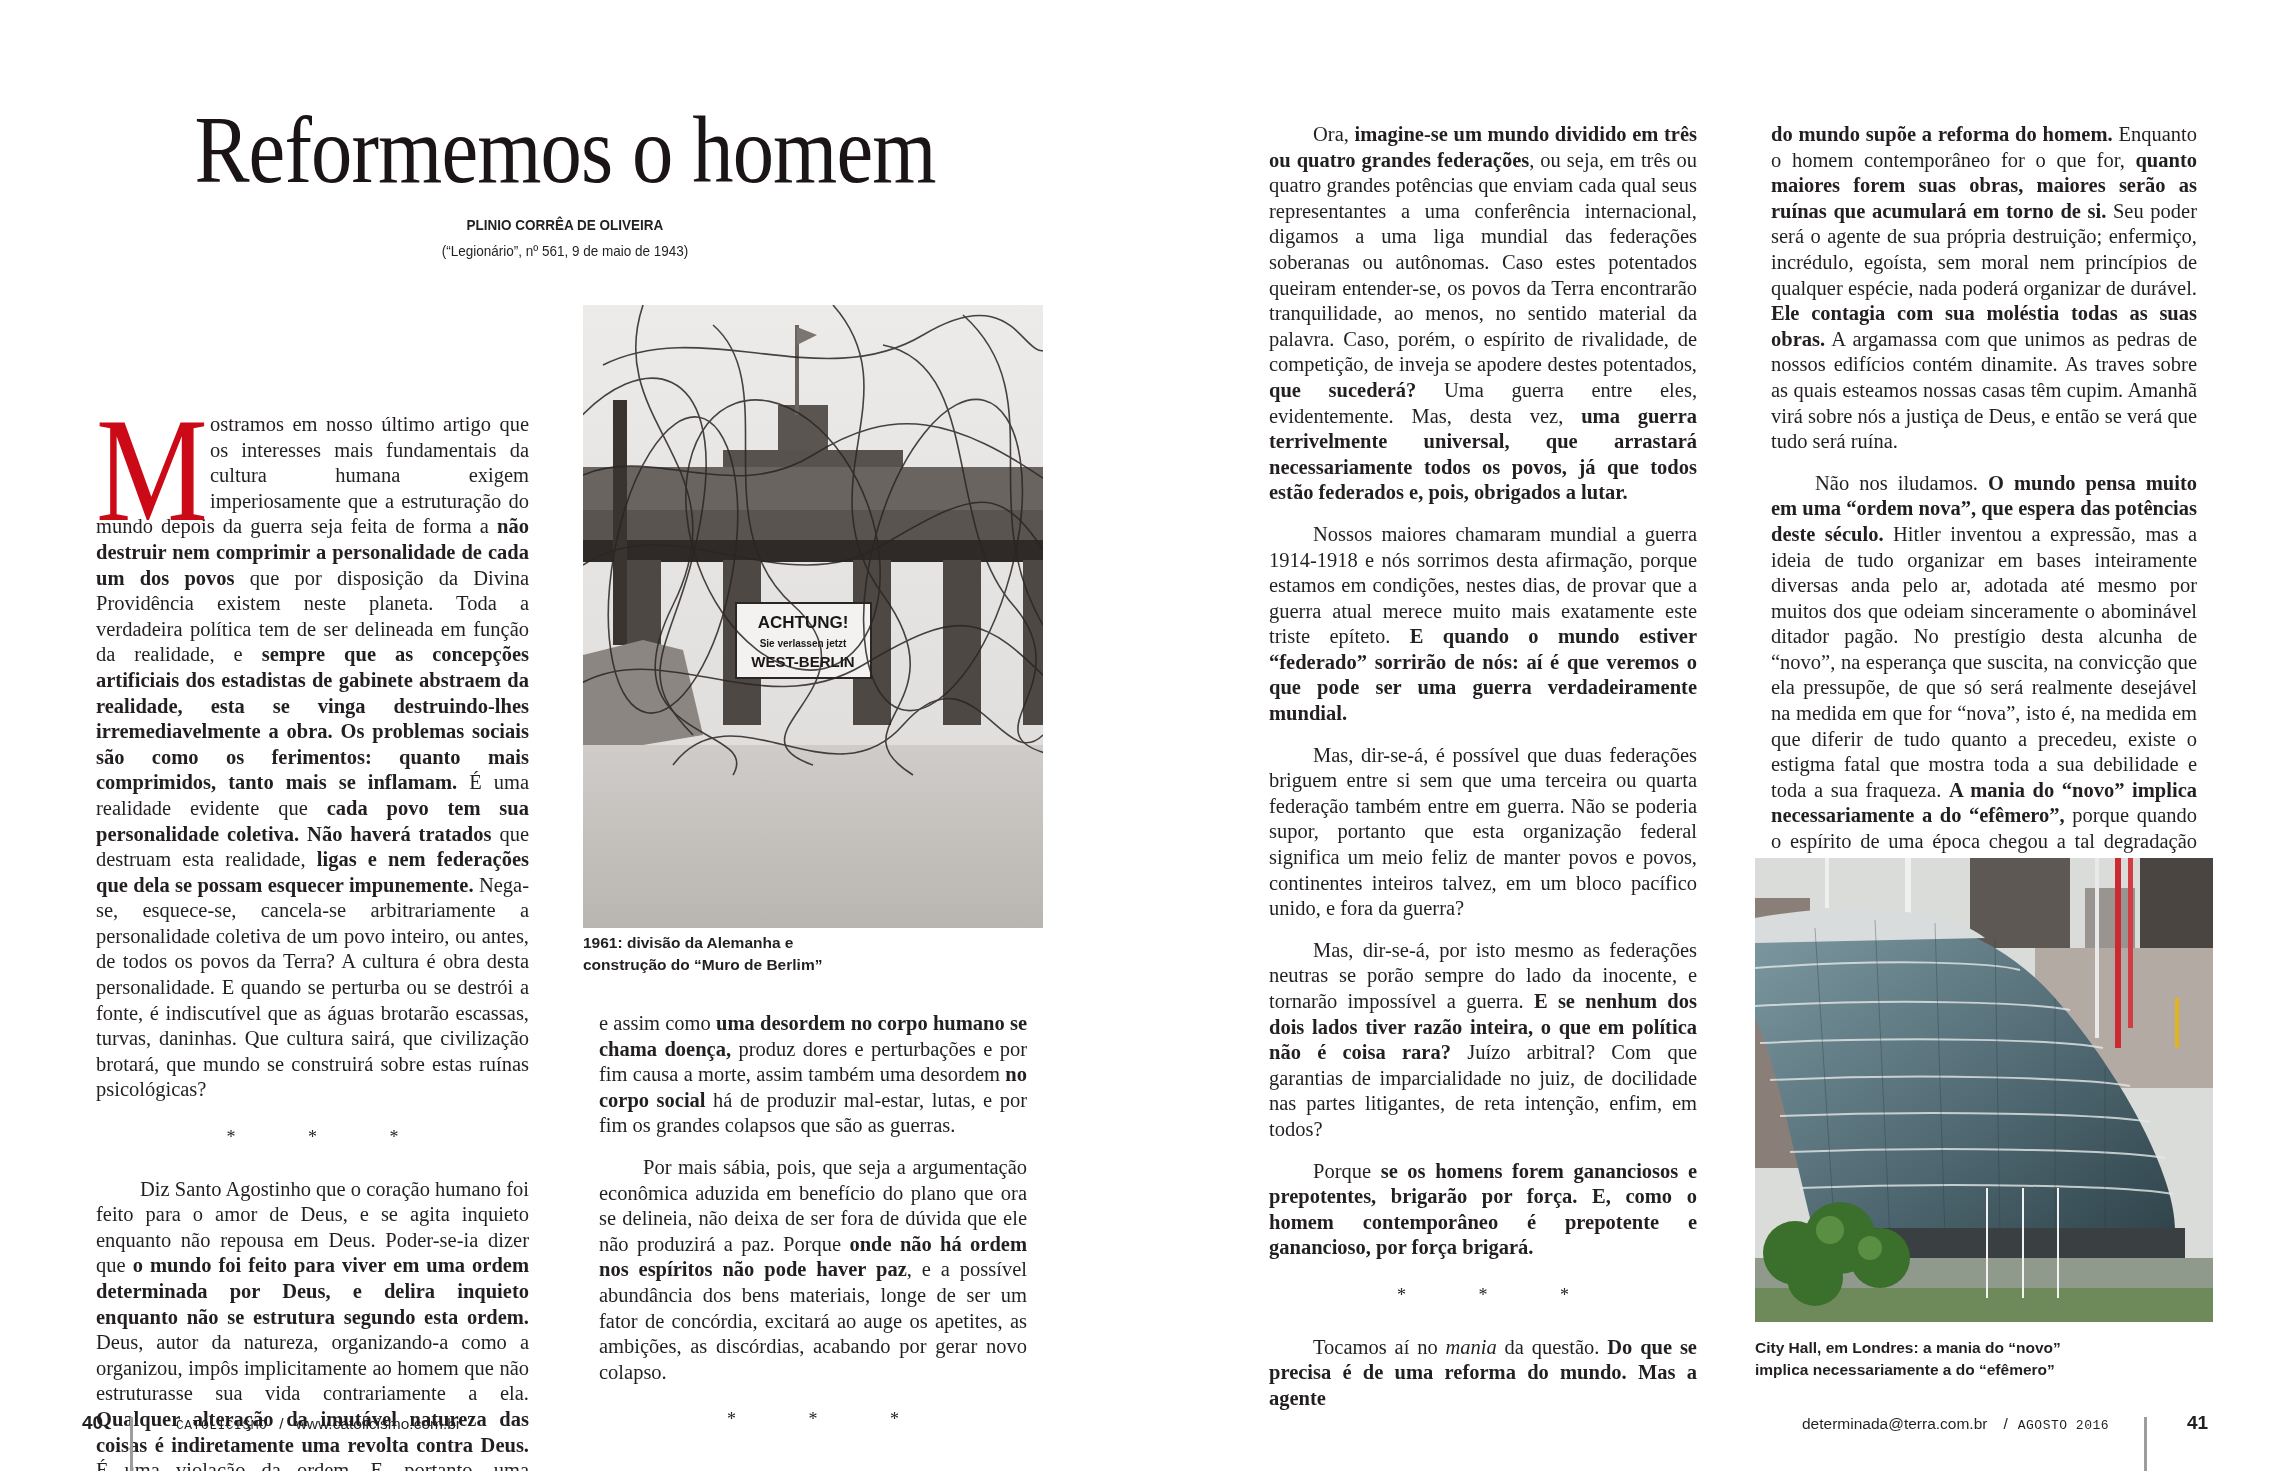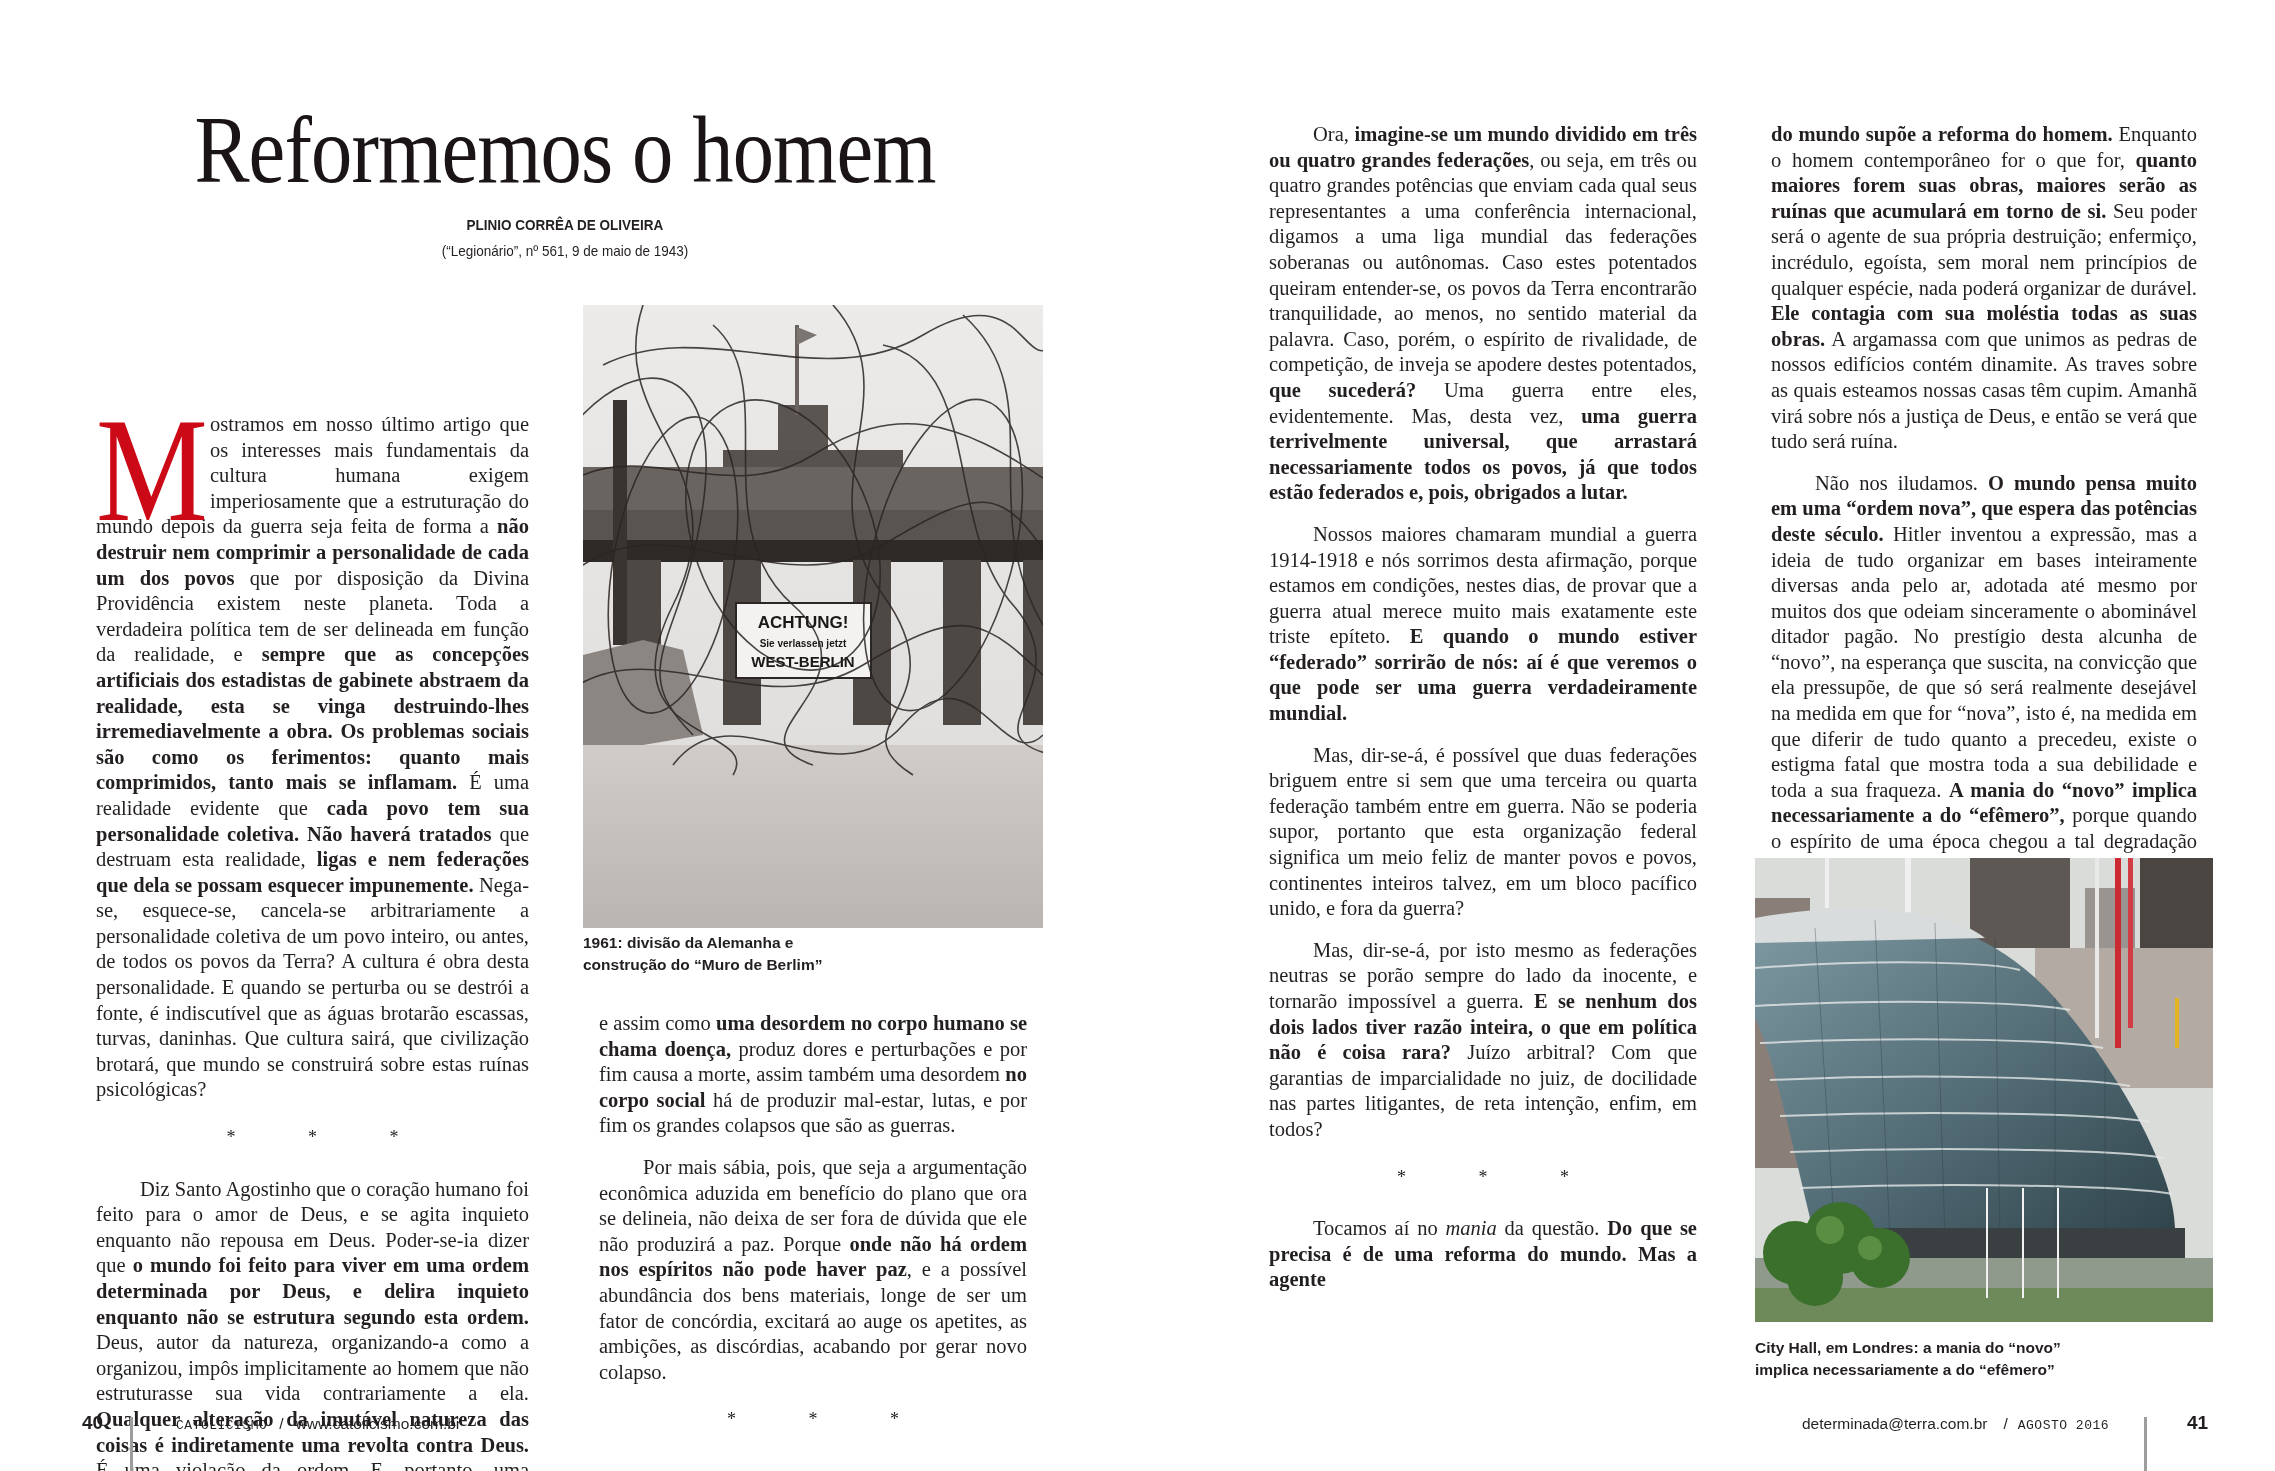--- a/index.html
+++ b/index.html
@@ -120,20 +120,21 @@
   <p><span>e assim como </span><b>uma desordem no corpo humano se chama doença,</b><span> produz dores e perturbações e por fim causa a morte, assim também uma desordem </span><b>no corpo social</b><span> há de produzir mal-estar, lutas, e por fim os grandes colapsos que são as guerras.</span></p>
   <p class="ind"><span>Por mais sábia, pois, que seja a argumentação econômica aduzida em benefício do plano que ora se delineia, não deixa de ser fora de dúvida que ele não produzirá a paz. Porque </span><b>onde não há ordem nos espíritos não pode haver paz</b><span>, e a possível abundância dos bens materiais, longe de ser um fator de concórdia, excitará ao auge os apetites, as ambições, as discórdias, acabando por gerar novo colapso.</span></p>
   <div class="stars">* * *</div>
 </div>
 
 <div class="col col3">
   <p class="ind"><span>Ora, </span><b>imagine-se um mundo dividido em três ou quatro grandes federações</b><span>, ou seja, em três ou quatro grandes potências que enviam cada qual seus representantes a uma conferência internacional, digamos a uma liga mundial das federações soberanas ou autônomas. Caso estes potentados queiram entender-se, os povos da Terra encontrarão tranquilidade, ao menos, no sentido material da palavra. Caso, porém, o espírito de rivalidade, de competição, de inveja se apodere destes potentados, </span><b>que sucederá?</b><span> Uma guerra entre eles, evidentemente. Mas, desta vez, </span><b>uma guerra terrivelmente universal, que arrastará necessariamente todos os povos, já que todos estão federados e, pois, obrigados a lutar.</b></p>
   <p class="ind"><span>Nossos maiores chamaram mundial a guerra 1914-1918 e nós sorrimos desta afirmação, porque estamos em condições, nestes dias, de provar que a guerra atual merece muito mais exatamente este triste epíteto. </span><b>E quando o mundo estiver “federado” sorrirão de nós: aí é que veremos o que pode ser uma guerra verdadeiramente mundial.</b></p>
   <p class="ind"><span>Mas, dir-se-á, é possível que duas federações briguem entre si sem que uma terceira ou quarta federação também entre em guerra. Não se poderia supor, portanto que esta organização federal significa um meio feliz de manter povos e povos, continentes inteiros talvez, em um bloco pacífico unido, e fora da guerra?</span></p>
   <p class="ind"><span>Mas, dir-se-á, por isto mesmo as federações neutras se porão sempre do lado da inocente, e tornarão impossível a guerra. </span><b>E se nenhum dos dois lados tiver razão inteira, o que em política não é coisa rara?</b><span> Juízo arbitral? Com que garantias de imparcialidade no juiz, de docilidade nas partes litigantes, de reta intenção, enfim, em todos?</span></p>
+  <p class="ind"><span>Porque </span><b>se os homens forem gananciosos e prepotentes, brigarão por força. E, como o homem contemporâneo é prepotente e ganancioso, por força brigará.</b></p>
   <div class="stars">* * *</div>
   <p class="ind"><span>Tocamos aí no </span><i>mania</i><span> da questão. </span><b>Do que se precisa é de uma reforma do mundo. Mas a agente</b></p>
 </div>
 
 <div class="col col4">
   <p><b>do mundo supõe a reforma do homem.</b><span> Enquanto o homem contemporâneo for o que for, </span><b>quanto maiores forem suas obras, maiores serão as ruínas que acumulará em torno de si.</b><span> Seu poder será o agente de sua própria destruição; enfermiço, incrédulo, egoísta, sem moral nem princípios de qualquer espécie, nada poderá organizar de durável. </span><b>Ele contagia com sua moléstia todas as suas obras.</b><span> A argamassa com que unimos as pedras de nossos edifícios contém dinamite. As traves sobre as quais esteamos nossas casas têm cupim. Amanhã virá sobre nós a justiça de Deus, e então se verá que tudo será ruína.</span></p>
   <p class="ind"><span>Não nos iludamos. </span><b>O mundo pensa muito em uma “ordem nova”, que espera das potências deste século.</b><span> Hitler inventou a expressão, mas a ideia de tudo organizar em bases inteiramente diversas anda pelo ar, adotada até mesmo por muitos dos que odeiam sinceramente o abominável ditador pagão. No prestígio desta alcunha de “novo”, na esperança que suscita, na convicção que ela pressupõe, de que só será realmente desejável na medida em que for “nova”, isto é, na medida em que diferir de tudo quanto a precedeu, existe o estigma fatal que mostra toda a sua debilidade e toda a sua fraqueza. </span><b>A mania do “novo” implica necessariamente a do “efêmero”,</b><span> porque quando o espírito de uma época chegou a tal degradação que as coisas, por pouco que durem, lhe desgostam e isto só porque duram, o efêmero é a condição do êxito, e a solidez o</span></p>
 </div>
 
 <div class="photo photo2">

